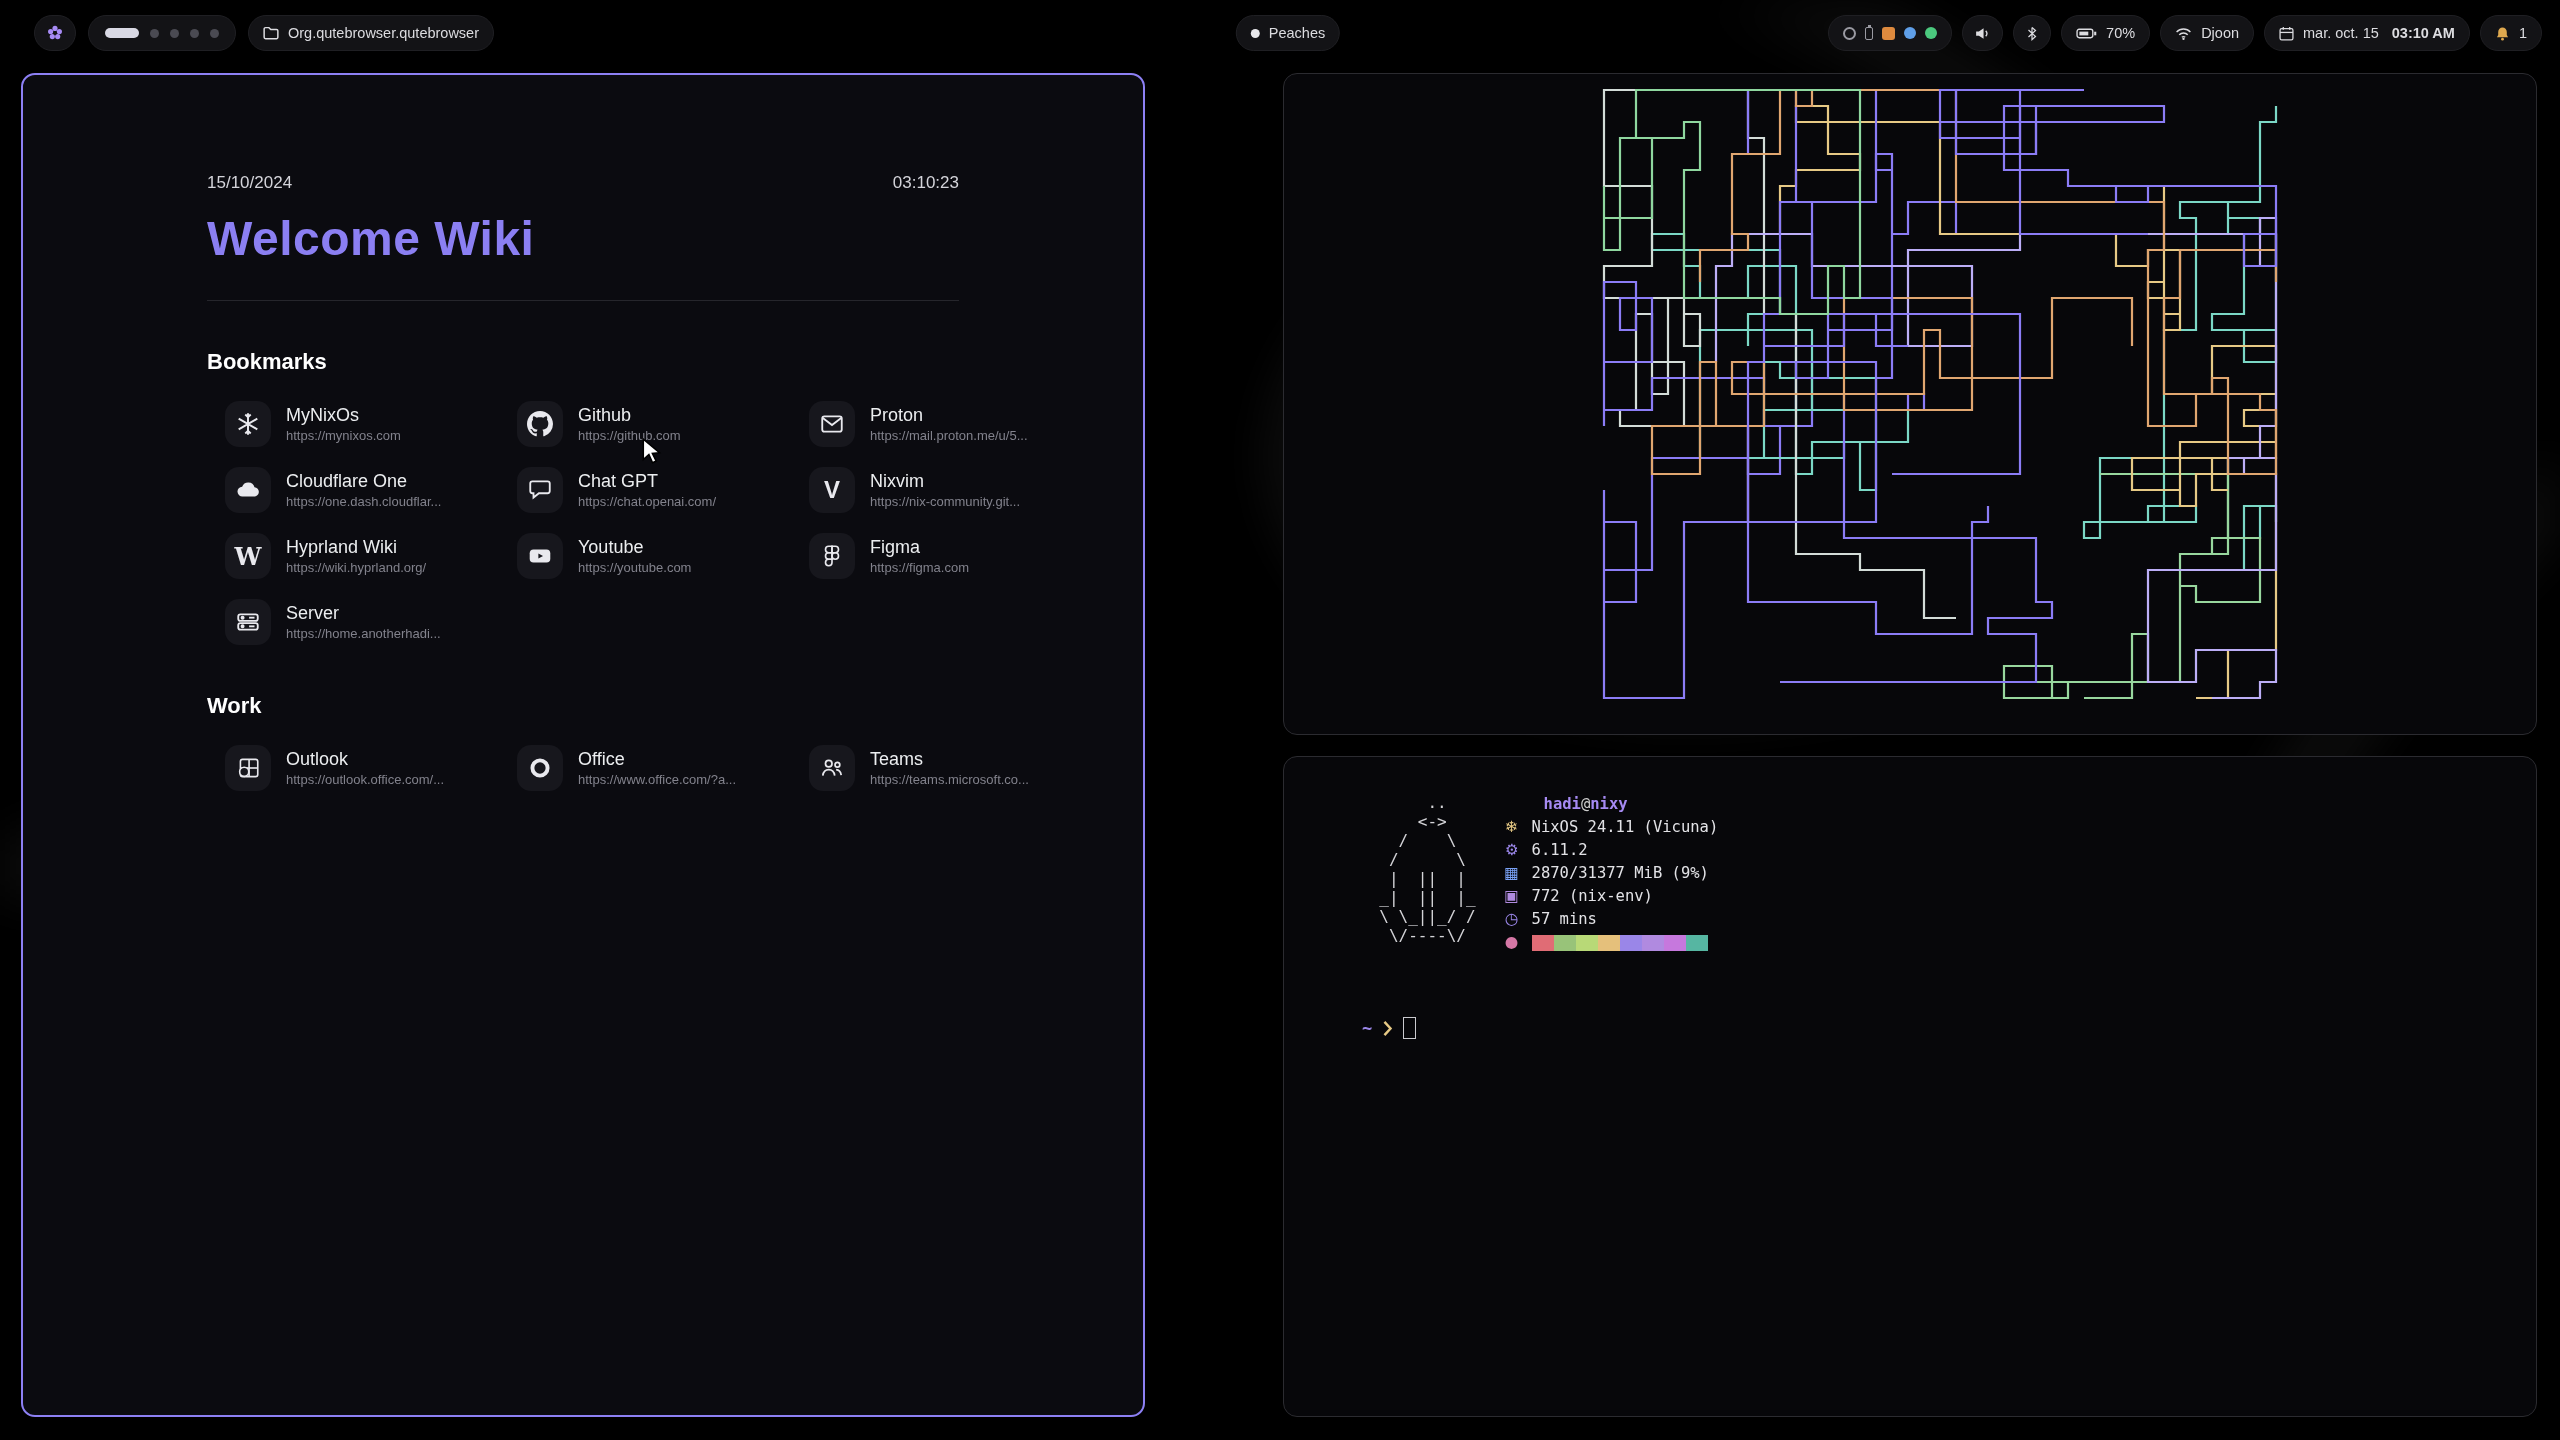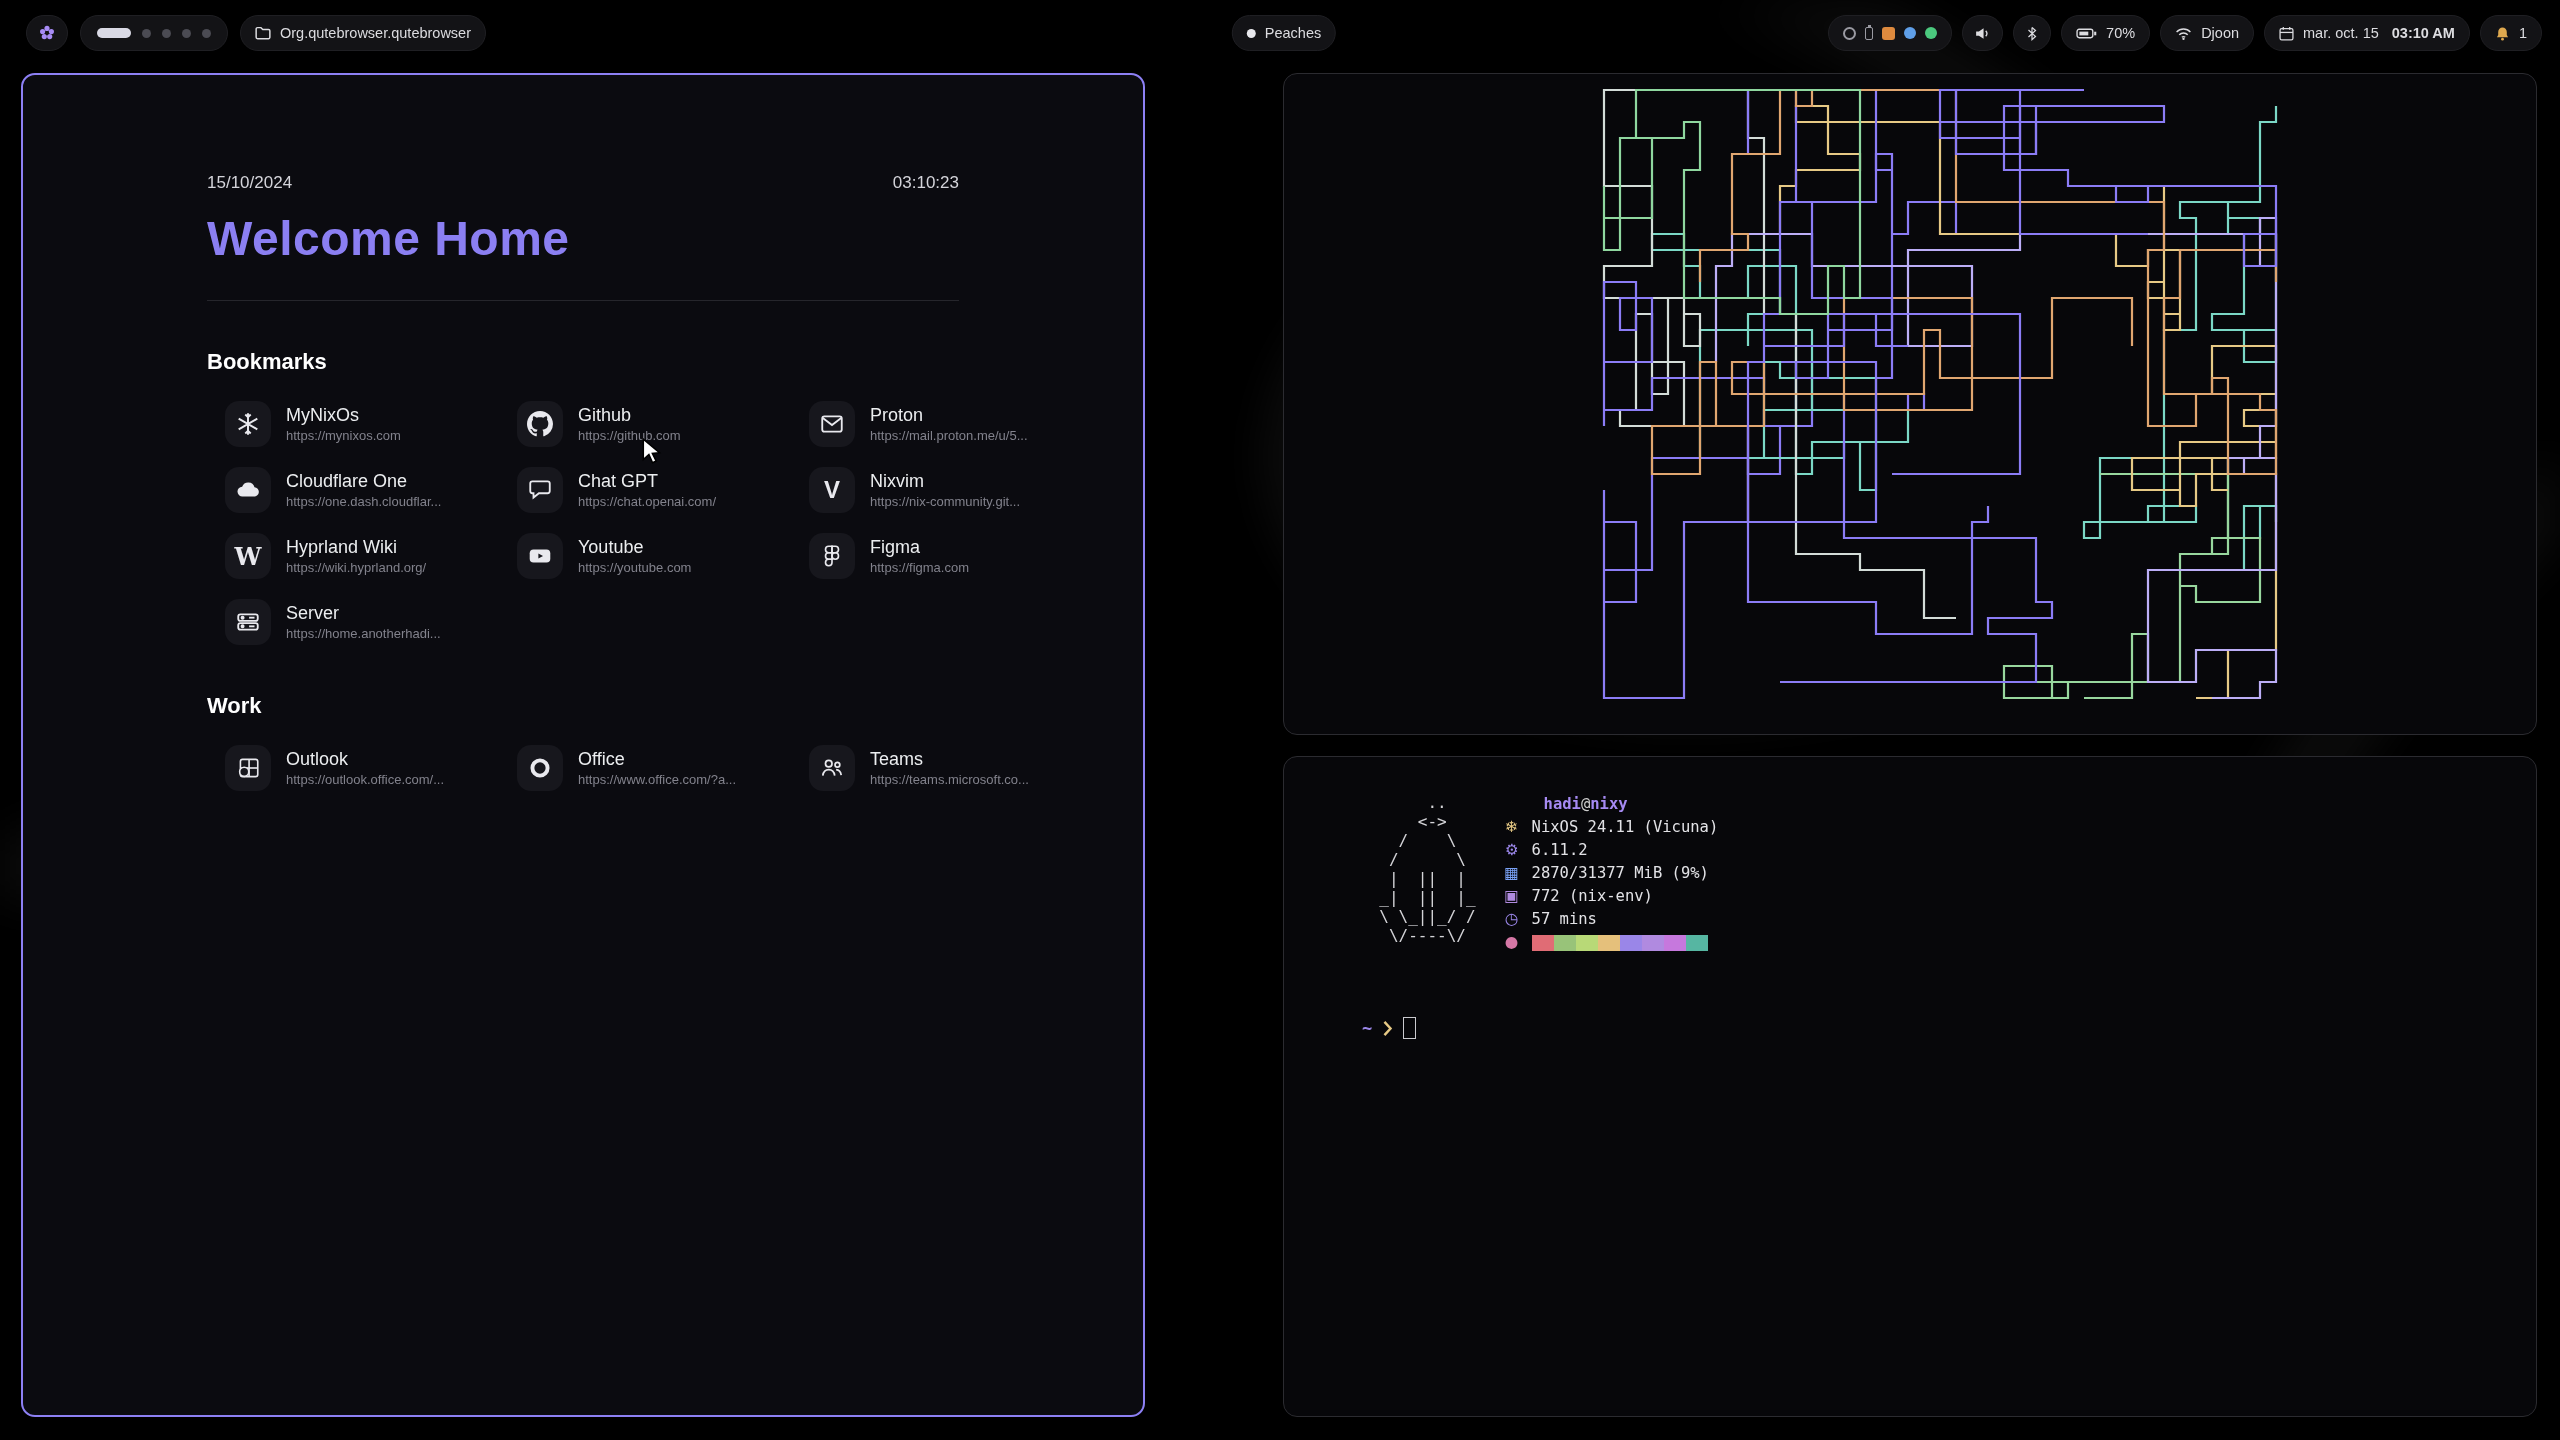--- a/index.html
+++ b/index.html
@@ -4,21 +4,21 @@
 <style>
   * { margin:0; padding:0; box-sizing:border-box; }
   html,body { width:2560px; height:1440px; background:#000; overflow:hidden;
               font-family:"Liberation Sans", sans-serif; color:#e6e6ea; }
   body { position:relative; }
 
   
   .bg-swirl { position:absolute; inset:0; filter:blur(26px); opacity:.9; pointer-events:none; }
 
   
-  .topbar { position:absolute; left:8px; right:0; top:12px; height:42px;
+  .topbar { position:absolute; left:16px; right:0; top:12px; height:42px;
             display:flex; align-items:center; padding:0 18px; z-index:5; }
   .tb-left { display:flex; gap:12px; align-items:center; }
   .tb-center { position:absolute; left:50%; transform:translateX(-50%);text-align:right; }
   .tb-right { margin-left:auto; display:flex; gap:10px; align-items:center; }
   .chip { display:flex; align-items:center; gap:9px; height:36px; background:#131316;
           border:1px solid #1f1f23; border-radius:18px; padding:0 14px;
           font-size:14.5px; color:#dcdce0; white-space:nowrap; }
   .chip-icon { padding:0 11px; }
   #workspaces { gap:11px; padding:0 16px; }
   .ws-pill { width:34px; height:10px; border-radius:5px; background:#d9d9e4; }
@@ -184,21 +184,21 @@
     </div>
   </div>
 </header>
 
 <main class="startpage">
   <div class="sp-content">
     <div class="sp-dates">
       <span>15/10/2024</span>
       <span>03:10:23</span>
     </div>
-    <h1 class="sp-title">Welcome Home</h1>
+    <h1 class="sp-title">Welcome Wiki</h1>
     <div class="sp-divider"></div>
     <div id="sections">
   <div>
     <h2 class="sp-h">Bookmarks</h2>
     <div class="bm-grid">
   <div class="bm-item">
     <div class="bm-icon">
                 <svg viewBox="0 0 24 24" fill="none" stroke="#e9e9ee" stroke-width="1.8">
                   <path d="M12 2v20M3.4 7l17.2 10M20.6 7L3.4 17"></path>
                   <path d="M9.5 3.2L12 5.7l2.5-2.5M9.5 20.8L12 18.3l2.5 2.5"></path>

